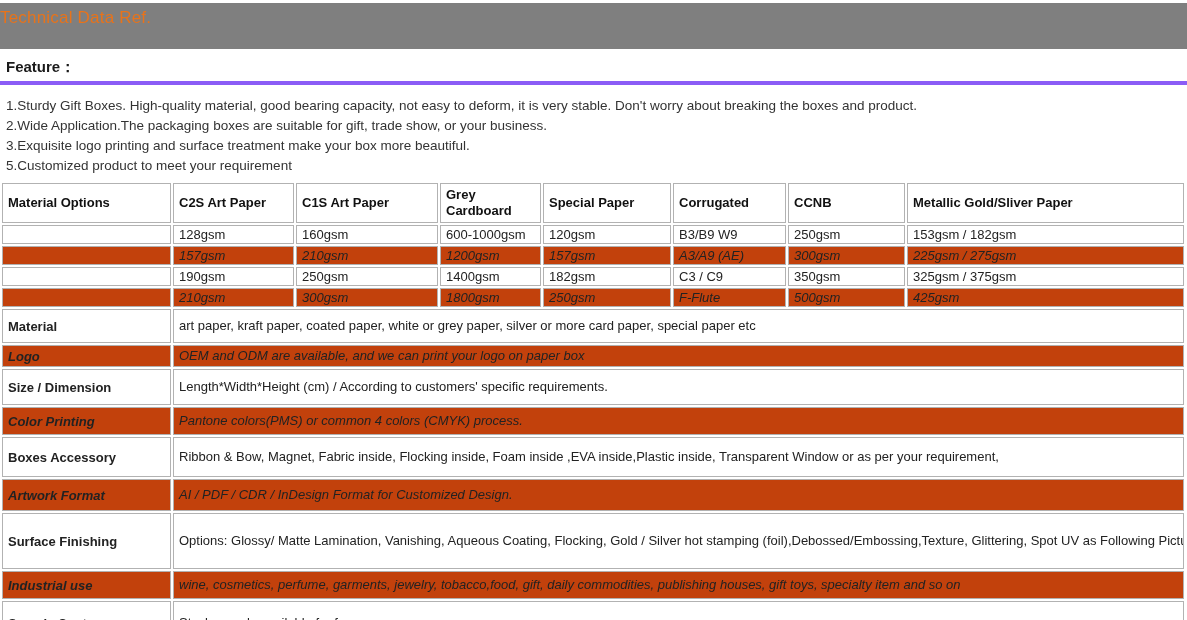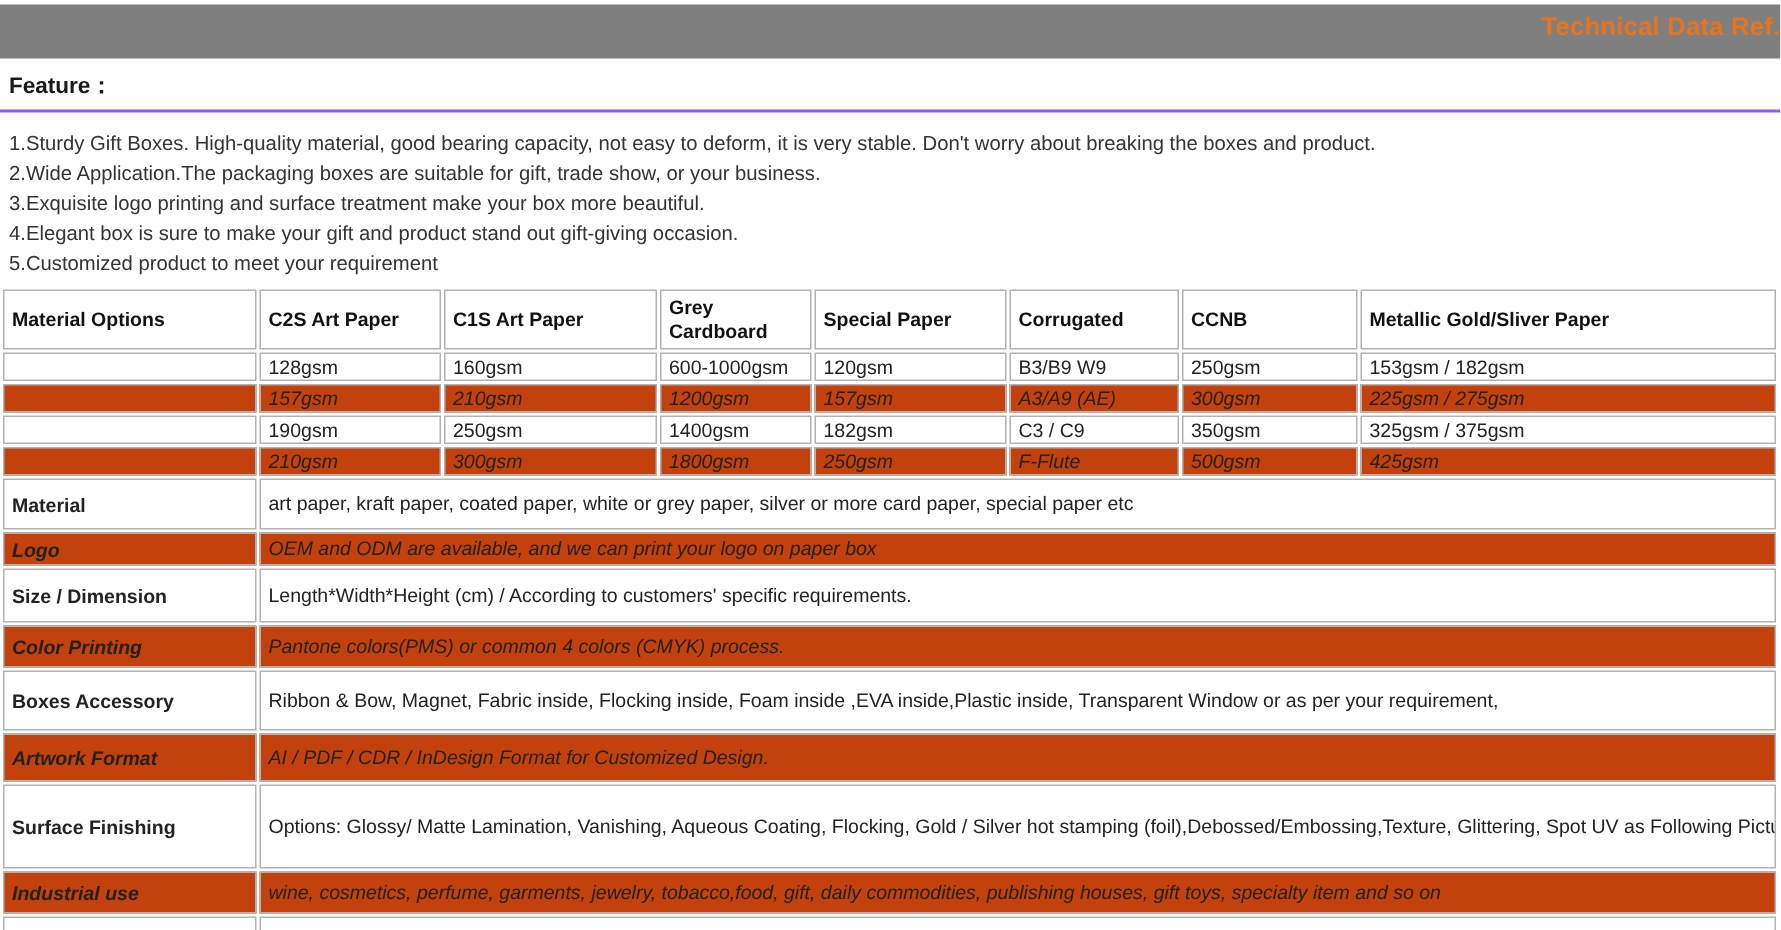--- a/index.html
+++ b/index.html
@@ -2,30 +2,30 @@
 <html><head>
 <meta charset="utf-8">
 <style>
   html,body{margin:0;padding:0;background:#ffffff;}
   body{
     width:1187px;height:620px;overflow:hidden;
     font-family:"Liberation Sans","DejaVu Sans",sans-serif;
     color:#222;
   }
   .title-bar{
-    margin-top:3px;height:36px;line-height:30px;
-    background:#7f7f7f;text-align:right;
-    font-size:17px;font-weight:bold;color:#e8731a;
+    margin-top:3px;height:46px;line-height:30px;
+    background:#7f7f7f;text-align:left;
+    font-size:17px;font-weight:normal;color:#e8731a;
     letter-spacing:0.2px;
   }
   .feature-heading{
     box-sizing:border-box;height:36px;
     padding:9px 0 0 6px;
     font-size:15px;font-weight:bold;color:#1a1a1a;
-    border-bottom:2px solid #8b5cf6;
+    border-bottom:4px solid #8b5cf6;
   }
   .feature-list{
     padding:11px 6px 0 6px;
     font-size:13.5px;line-height:20px;color:#333;
   }
   .feature-list div{white-space:nowrap;}
   table.spec{
     table-layout:fixed;width:1186px;
     border-collapse:separate;border-spacing:2px;
     margin-top:5px;
@@ -61,21 +61,20 @@
 <div class="title-bar">
   <span>Technical Data Ref.</span>
 </div>
 
 <div class="feature-heading">Feature：</div>
 
 <div class="feature-list">
   <div>1.Sturdy Gift Boxes. High-quality material, good bearing capacity, not easy to deform, it is very stable. Don't worry about breaking the boxes and product.</div>
   <div>2.Wide Application.The packaging boxes are suitable for gift, trade show, or your business.</div>
   <div>3.Exquisite logo printing and surface treatment make your box more beautiful.</div>
-  <div>4.Elegant box is sure to make your gift and product stand out gift-giving occasion.</div>
   <div>5.Customized product to meet your requirement</div>
 </div>
 
 <table class="spec">
   <colgroup>
     <col style="width:169px">
       <col style="width:121px">
       <col style="width:142px">
       <col style="width:101px">
     <col style="width:128px">

